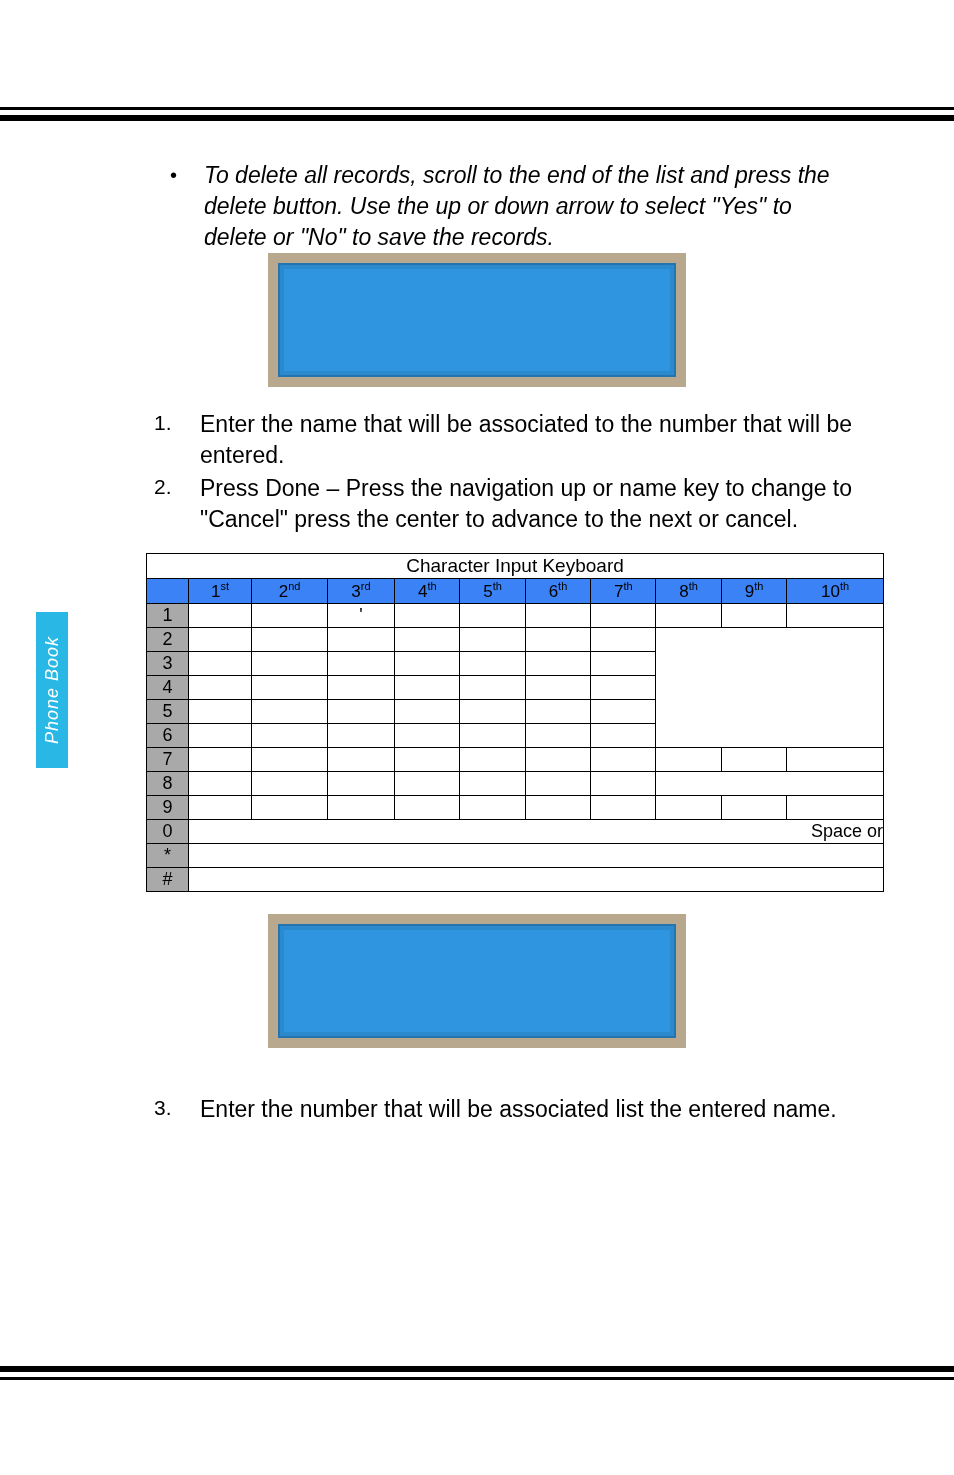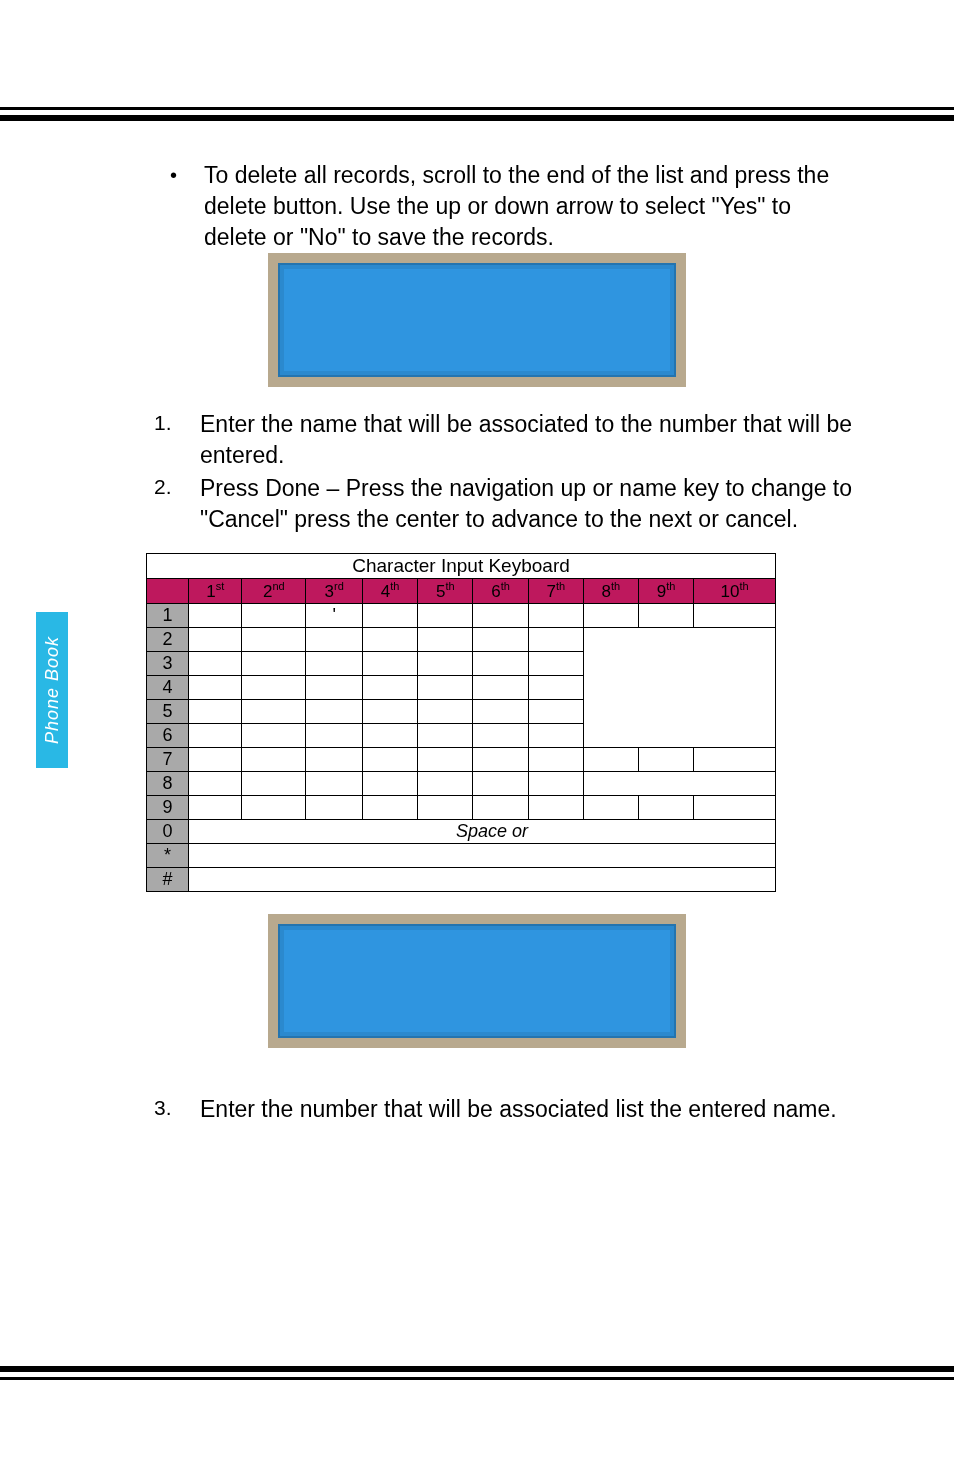--- a/index.html
+++ b/index.html
@@ -27,21 +27,21 @@
     transform: rotate(180deg);
     white-space: nowrap;
     letter-spacing: 1px;
   }
 
   .content { position: absolute; top: 160px; left: 0; right: 0; padding: 0 90px 0 90px; }
 
   .bullet-block { margin-left: 80px; margin-right: 10px; font-size: 23px; line-height: 1.35; }
   .bullet-block .bullet-row { display: flex; }
   .bullet-dot { width: 34px; flex: 0 0 34px; font-size: 20px; line-height: 30px; }
-  .bullet-text { flex: 1; }
+  .bullet-text { flex: 1; font-style: italic; }
 
   .section-heading { font-size: 23px; margin: 28px 0 22px 0; }
 
   .frame-img {
     width: 418px; height: 134px;
     margin: 0 auto 22px auto;
     border: 10px solid #b8a98e;
     background: #2f95e0;
     position: relative;
     box-shadow: inset 0 0 0 2px rgba(0,0,0,.15);
@@ -53,27 +53,27 @@
     pointer-events:none;
   }
   .frame-wrap { display:flex; justify-content:center; }
 
   .num-list { margin-left: 64px; margin-right: 10px; font-size: 23px; line-height: 1.35; }
   .num-list .num-row { display:flex; margin-bottom: 2px;}
   .num-list .num { width: 46px; flex: 0 0 46px; font-size: 21px; }
   .num-list .txt { flex:1; }
 
   .tbl-wrap { margin: 18px 0 22px 56px; }
-  table.keyb { border-collapse: collapse; width: 630px; font-size: 18px; }
+  table.keyb { border-collapse: collapse; width: 738px; font-size: 18px; }
   table.keyb td, table.keyb th { border: 1px solid #000; text-align: center; padding: 1px 0; height: 24px; }
   table.keyb .title-row td { border: 1px solid #000; font-size: 19px; }
-  table.keyb .head-row td { background: #be185d; font-size: 17px; }
+  table.keyb .head-row td { background: #3b82f6; font-size: 17px; }
   table.keyb .key-col { background: #a9a9a9; width: 42px; }
   table.keyb sup { font-size: 11px; }
-  table.keyb .wide { text-align: center; padding-left: 20px; font-style: italic; }
+  table.keyb .wide { text-align: right; padding-left: 20px; }
   table.keyb td.nob-t { border-top: none; }
   table.keyb td.nob-b { border-bottom: none; }
 
   .step3 { margin-top: 24px; }
 </style>
 </head>
 <body>
 
 <div class="page">
 

